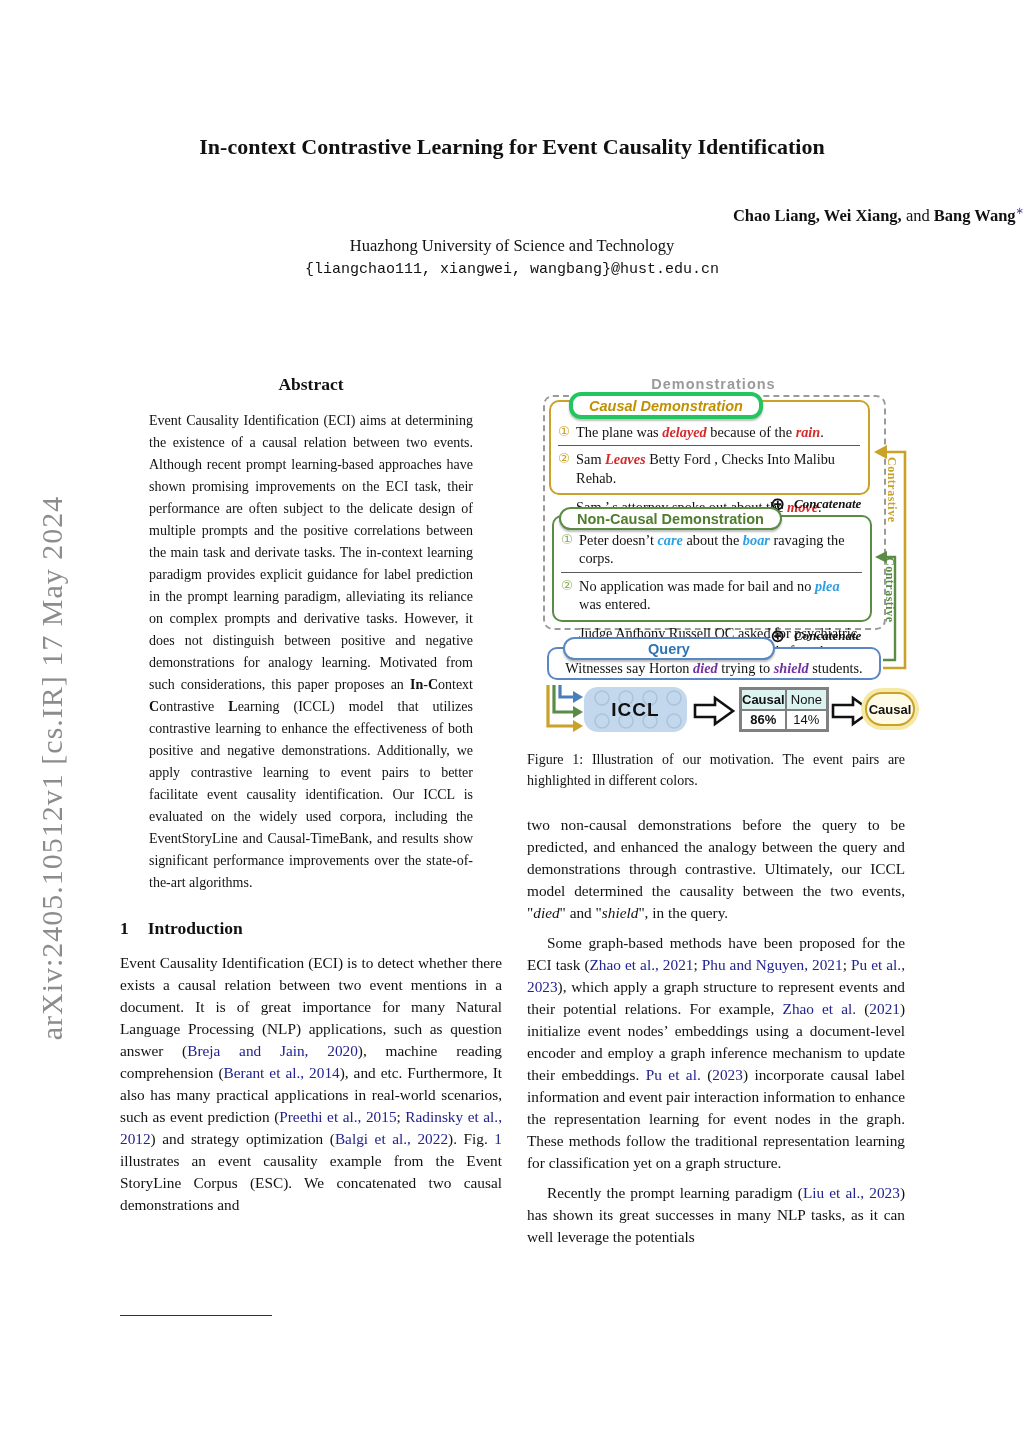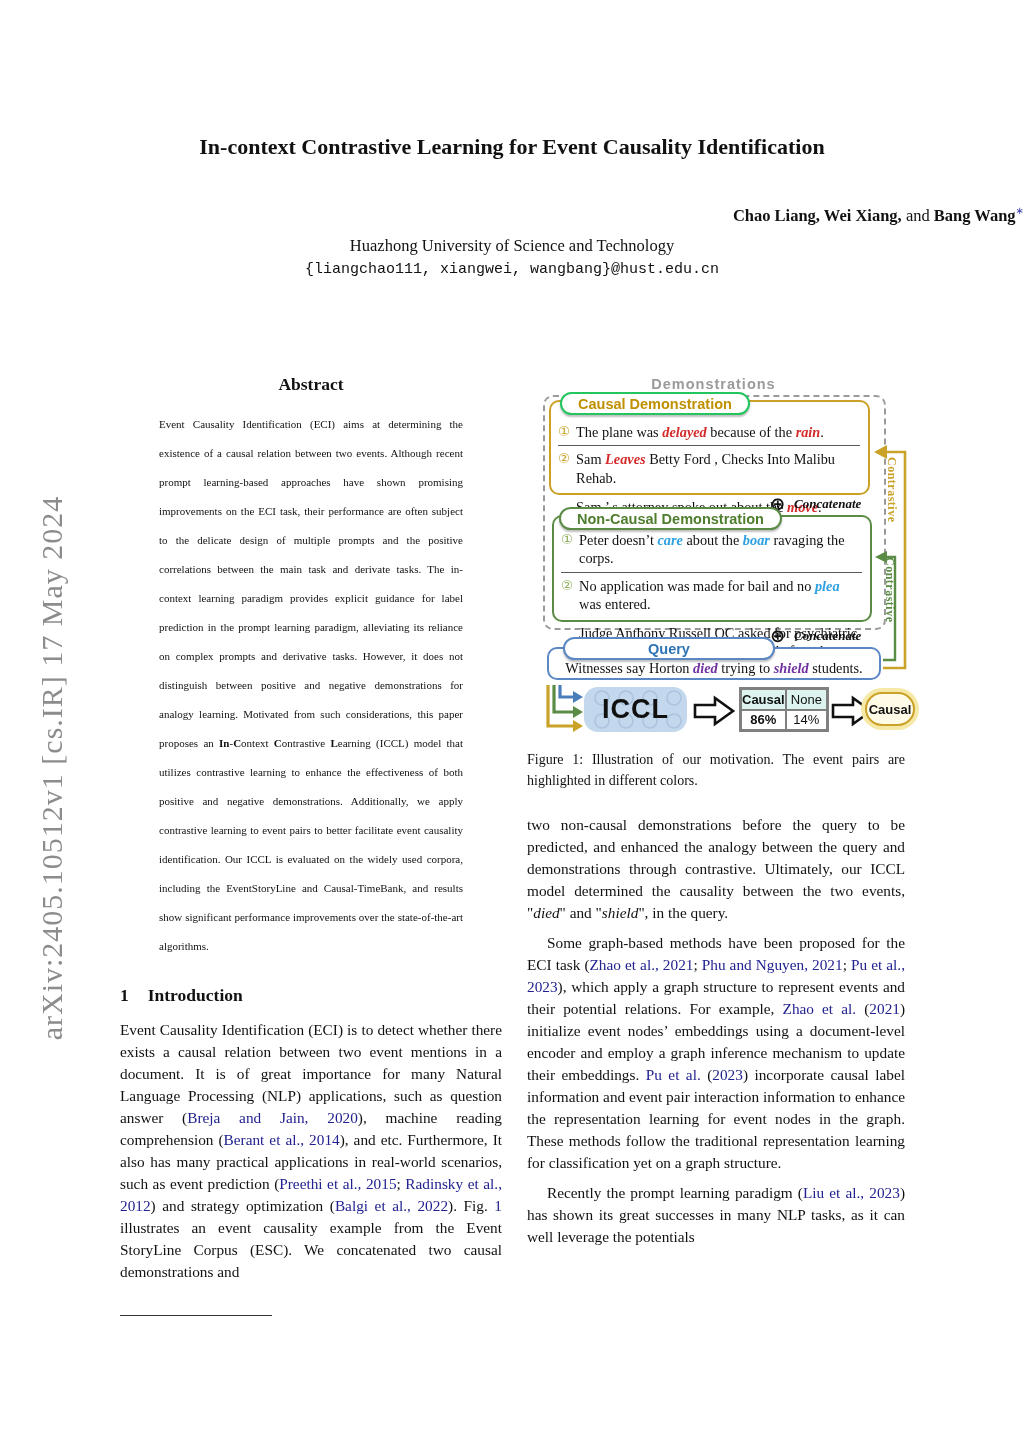--- a/index.html
+++ b/index.html
@@ -17,21 +17,21 @@
   
   .title{position:absolute;top:134px;left:0;width:100%;text-align:center;
     font-size:22px;font-weight:bold;}
   .authors{position:absolute;top:205px;left:0;width:100%;text-align:right;font-size:16.5px;}
   .affiliation{position:absolute;top:236px;left:0;width:100%;text-align:center;font-size:16.5px;}
   .email{position:absolute;top:261px;left:0;width:100%;text-align:center;
     font-size:15px;font-family:"Liberation Mono","DejaVu Sans Mono",monospace;}
   
   .left-col{position:absolute;left:120px;top:374px;width:382px;}
   .abstract-heading{text-align:center;font-size:17.5px;font-weight:bold;margin:0 0 15px 0;}
-  .abstract-body{margin:0 39px;font-size:11px;line-height:29px;text-align:justify;}
+  .abstract-body{margin:0 29px;font-size:14px;line-height:22px;text-align:justify;}
   .intro-heading{font-size:17.5px;font-weight:bold;margin:24px 0 13px 0;}
   .intro-heading .sec-num{margin-right:19px;}
   .body-par{font-size:15.3px;line-height:22px;text-align:justify;margin:0;}
   .footnote{position:absolute;left:120px;top:1315px;width:382px;font-size:13.5px;}
   .footnote-rule{width:152px;border-top:1.3px solid #333;margin-bottom:4px;}
   .footnote-text{padding-left:14px;}
   .footnote-marker{vertical-align:super;font-size:9px;}
   
   .caption{position:absolute;left:527px;top:750px;width:378px;
     font-size:14px;line-height:20.5px;text-align:justify;}
@@ -54,21 +54,21 @@
     border:2px dashed #9a9a9a;border-radius:10px;}
   .demo-box{position:absolute;background:#fff;border-radius:10px;}
   .causal-box{left:22px;top:25px;width:321px;height:95px;border:2px solid #c9a227;
     padding:0;box-sizing:border-box;}
   .noncausal-box{left:25px;top:140px;width:320px;height:107px;border:2px solid #5b8c46;
     box-sizing:border-box;}
   .pill{position:absolute;height:19px;background:#fff;border-radius:12px;
     display:flex;align-items:center;justify-content:center;
     font-family:"Liberation Sans",sans-serif;font-weight:bold;font-size:14.5px;
     box-shadow:0 2px 2px rgba(0,0,0,0.25);padding:0 16px;white-space:nowrap;}
-  .causal-pill{left:9px;top:-10px;border:2px solid #22c55e;color:#bf9000;}
+  .causal-pill{left:18px;top:-10px;border:4px solid #22c55e;color:#bf9000;font-style:italic;}
   .noncausal-pill{left:5px;top:-10px;border:2px solid #5b8c46;color:#4e7d2d;}
   .demo-items{padding:14px 8px 4px 7px;}
   .causal-box .demo-items{padding-top:21px;}
   .demo-row{display:flex;gap:6px;font-size:14.3px;line-height:1.28;}
   .demo-num{flex:0 0 auto;font-family:"DejaVu Sans",sans-serif;font-size:13.5px;}
   .causal-num{color:#c9a227;}
   .noncausal-num{color:#8fae5a;}
   .demo-divider{border-top:1.6px solid #5a5a5a;margin:4px 0 4px 0;}
   .demo-line + .demo-line{margin-top:11px;}
   .concat{position:absolute;left:243px;display:flex;align-items:center;gap:9px;}
@@ -82,21 +82,21 @@
   .query-text{margin-top:11px;text-align:center;font-size:14.3px;}
   .contrastive{position:absolute;writing-mode:vertical-rl;font-weight:bold;font-size:12px;
     letter-spacing:0.5px;}
   .contrastive-gold{left:357px;top:82px;color:#c9a227;}
   .contrastive-green{left:355px;top:182px;color:#5b8c46;}
   .fig-svg{position:absolute;left:0;top:0;pointer-events:none;}
   .iccl-box{position:absolute;left:57px;top:312px;width:103px;height:45px;background:#c3d8ec;
     border-radius:14px;display:flex;align-items:center;justify-content:center;}
   .iccl-nodes{position:absolute;left:0;top:0;}
   .iccl-label{position:relative;font-family:"Liberation Sans",sans-serif;font-weight:bold;
-    font-size:27px;letter-spacing:1px;color:#101010;}
+    font-size:19px;letter-spacing:1px;color:#101010;}
   .result-table{position:absolute;left:212px;top:312px;width:90px;height:45px;
     display:grid;grid-template-columns:1fr 1fr;grid-template-rows:1fr 1fr;
     border:2px solid #808080;box-sizing:border-box;background:#fff;
     font-family:"Liberation Sans",sans-serif;font-size:13px;text-align:center;}
   .result-table div{display:flex;align-items:center;justify-content:center;
     border:1px solid #808080;}
   .rt-header{background:#dcf3ef;}
   .rt-bold{font-weight:bold;}
   .pred-badge{position:absolute;left:338px;top:317px;width:50px;height:34px;background:#fffbe6;
     border:2.5px solid #c9a227;border-radius:17px;box-shadow:0 0 0 4px #f6e9a8;

